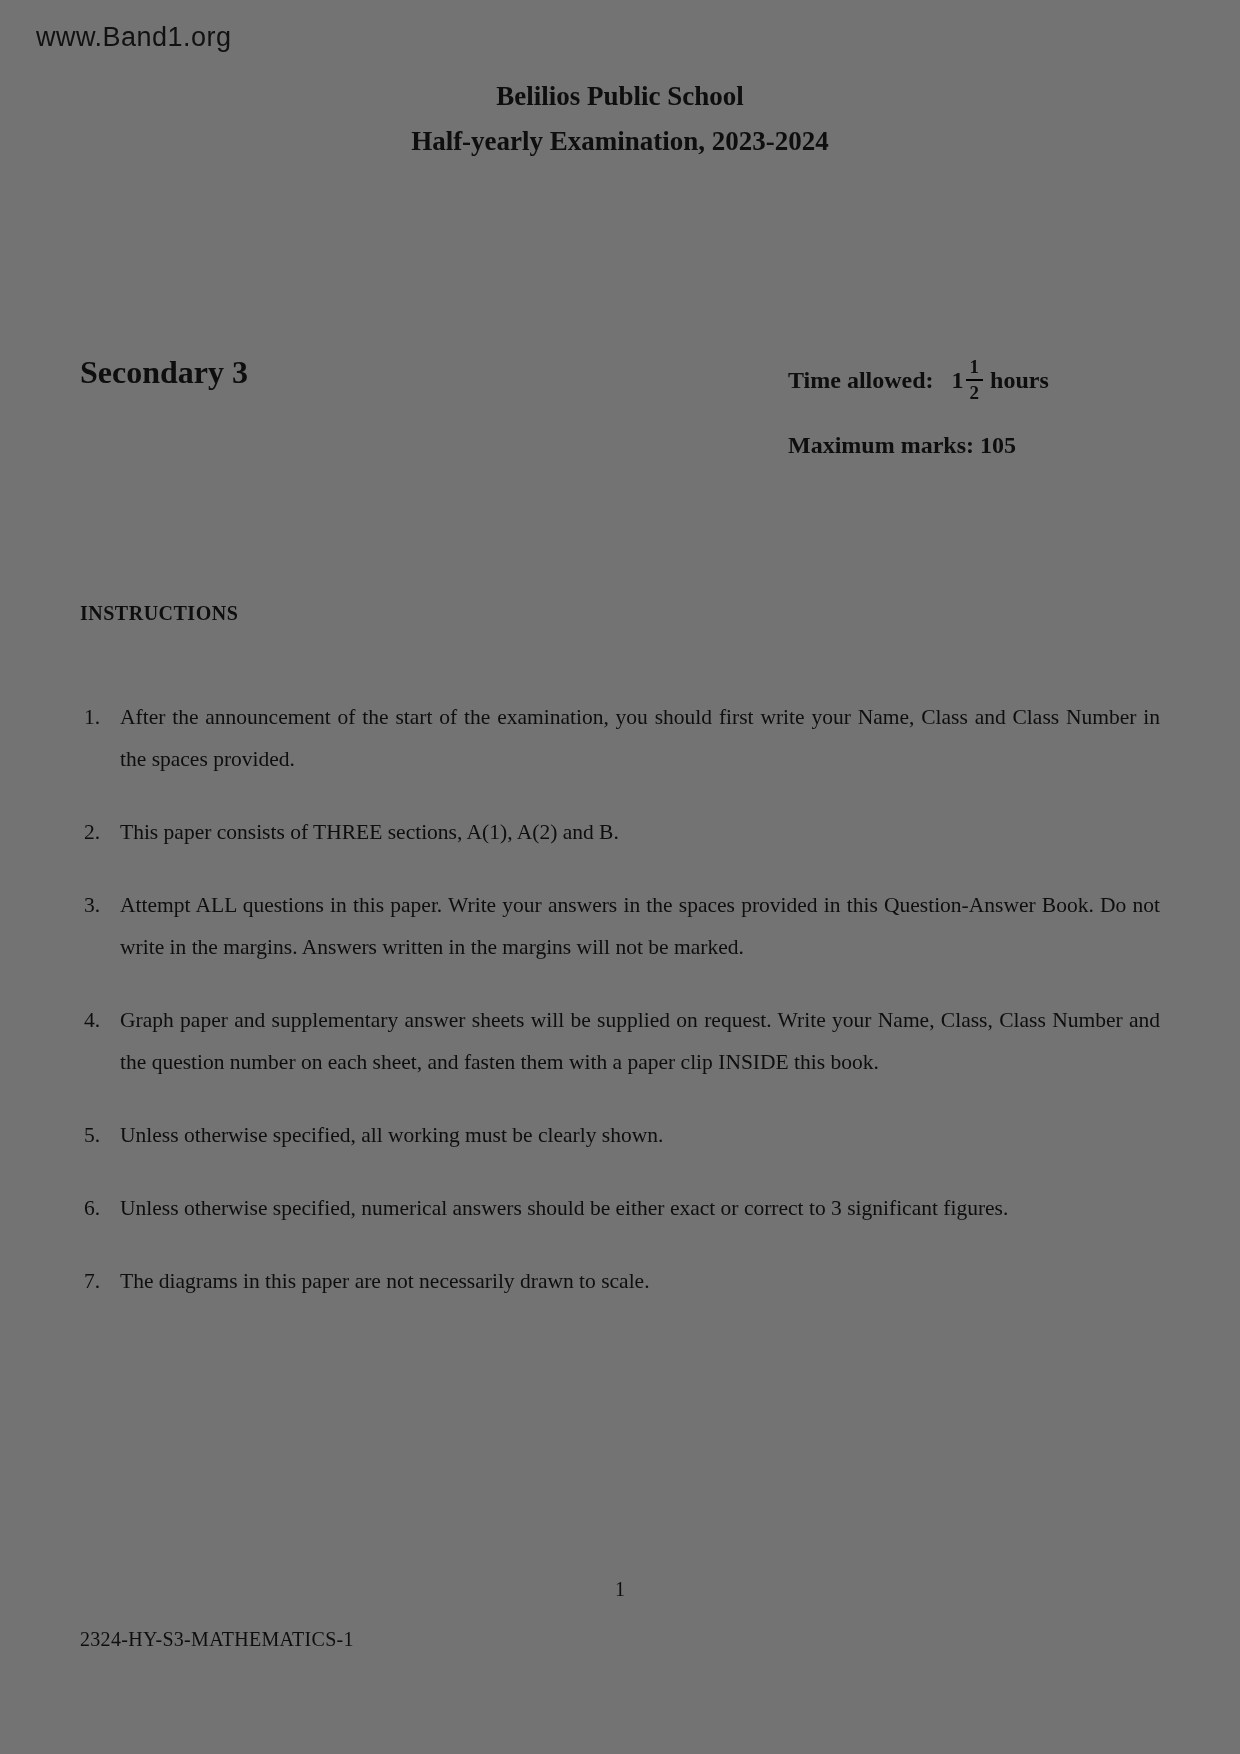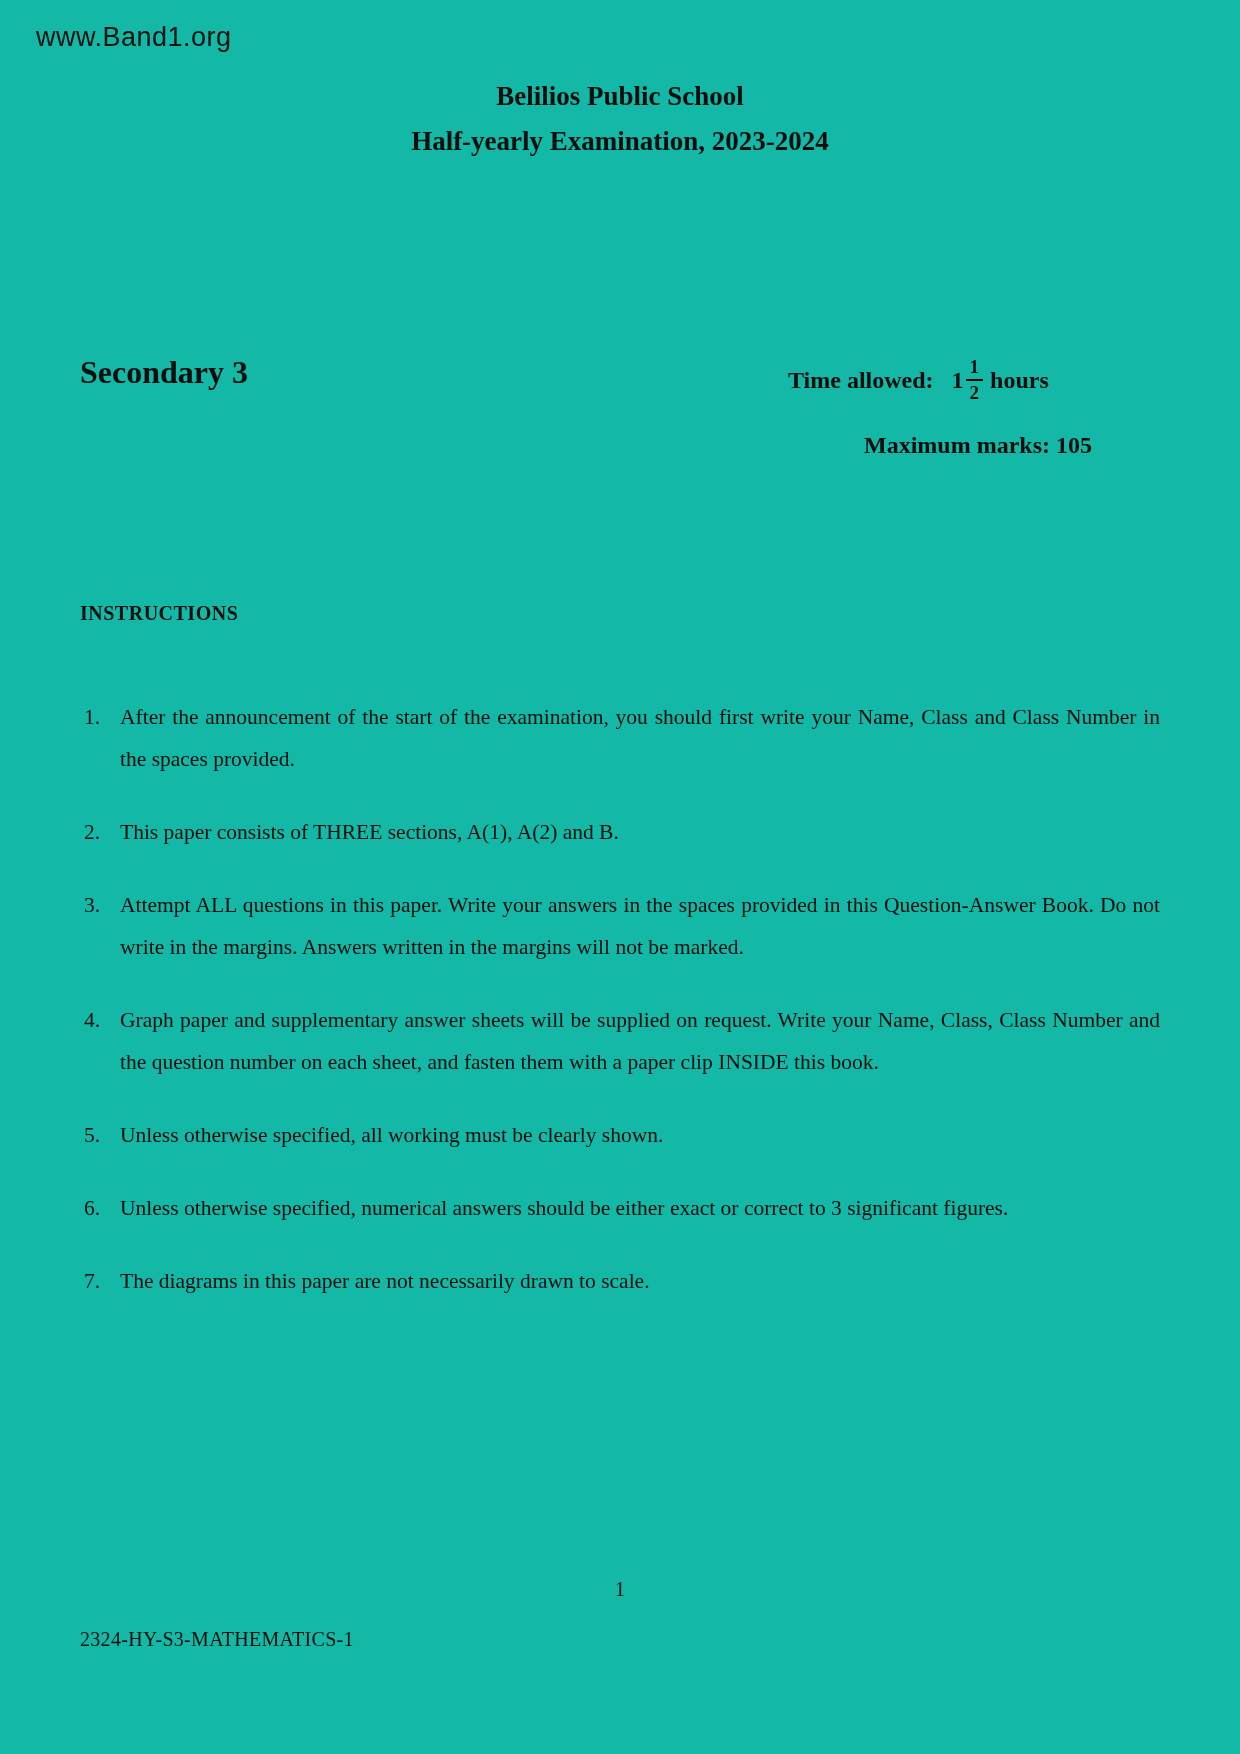--- a/index.html
+++ b/index.html
@@ -4,21 +4,21 @@
 <style>
   * { margin: 0; padding: 0; box-sizing: border-box; }
   html, body { background: #ffffff; }
   body {
     width: 1240px; height: 1754px;
     font-family: "Liberation Serif", serif;
     color: #0e0e0e;
     position: relative;
     overflow: hidden;
   }
-  .page { position: absolute; inset: 0; background: #14b8a6; }
+  .page { position: absolute; inset: 0; background: #737373; }
 
   .watermark {
     position: absolute; left: 36px; top: 22px;
     font-family: "Liberation Sans", sans-serif;
     font-size: 27px; color: #111; letter-spacing: 0.5px;
   }
 
   .title-block { position: absolute; left: 0; top: 74px; width: 100%; text-align: center; }
   .title-line { font-weight: bold; font-size: 27px; line-height: 45px; }
 
@@ -30,21 +30,21 @@
   .time-row { display: flex; align-items: center; height: 72px; font-weight: bold; font-size: 24px; }
   .time-label { margin-right: 18px; }
   .whole { margin-right: 2px; }
   .frac {
     display: inline-block; text-align: center;
     font-size: 19px; font-weight: bold; line-height: 1.15;
     margin-right: 7px; vertical-align: middle;
   }
   .frac .num { display: block; border-bottom: 2.5px solid #000; padding: 0 4px 1px 4px; }
   .frac .den { display: block; padding-top: 1px; }
-  .marks-line { font-weight: bold; font-size: 24px; line-height: 30px; margin-top: 14px; text-align: center; }
+  .marks-line { font-weight: bold; font-size: 24px; line-height: 30px; margin-top: 14px; }
 
   .name-row { position: absolute; left: 80px; top: 488px; width: 1080px; height: 40px; font-size: 23px; }
   .field-group { position: absolute; top: 0; white-space: nowrap; }
   .fg-name { left: 0; }
   .fg-class { left: 559px; }
   .fg-classnum { left: 757px; }
   .blank {
     display: inline-block; border-bottom: 2px solid #111;
     height: 26px; vertical-align: -5px; margin-left: 6px;
   }

